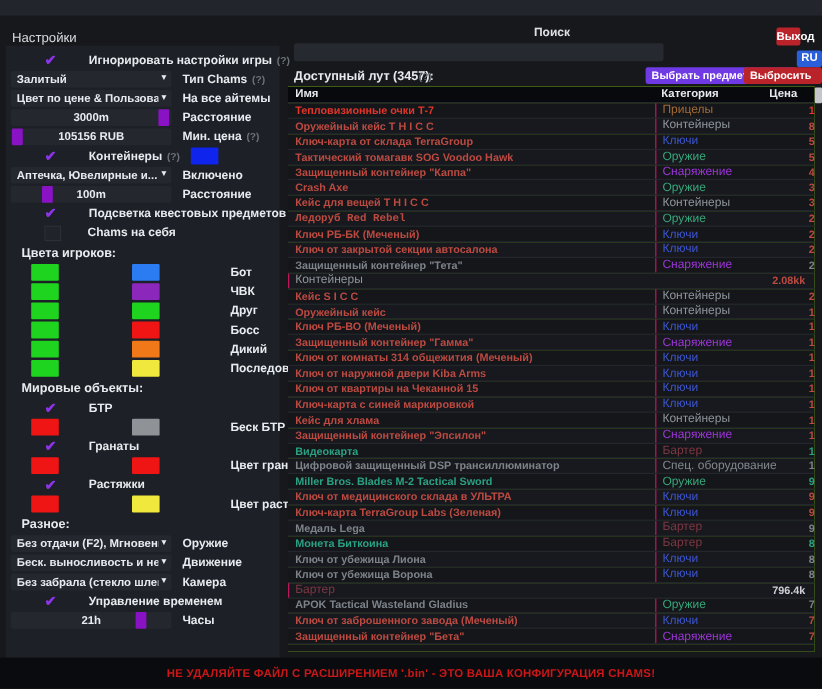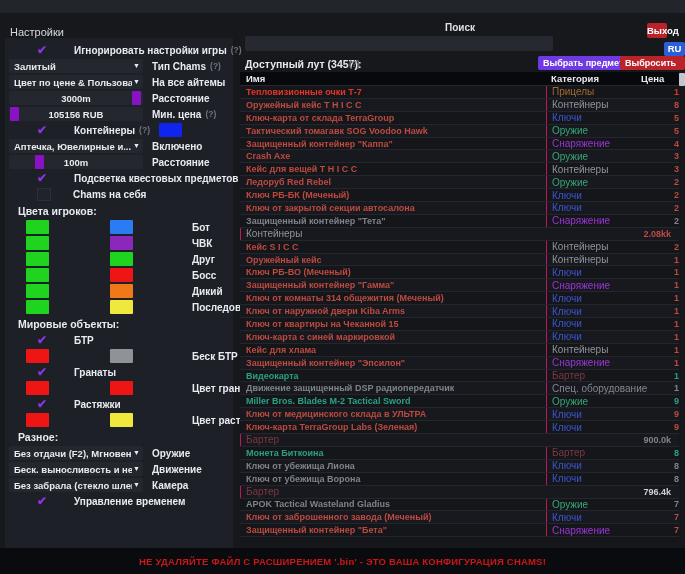--- a/index.html
+++ b/index.html
@@ -247,20 +247,27 @@
       <span class="tri">▼</span>
     </div>
     <span class="slabel">Камера</span>
   </div>
 
   <div class="srow cbrow">
     <span class="check">✔</span>
     <span class="cblabel">Управление временем</span>
   </div>
 
+  <div class="srow">
+    <div class="ctl sld">
+      <span class="sld-val">21h</span>
+      <span class="handle" style="left:104px"></span>
+    </div>
+    <span class="slabel">Часы</span>
+  </div>
 
 </div>
 
 <div class="search-label">Поиск</div>
 <input class="search-input" value="" style="">
 <div class="exit-btn">Выход</div>
 <div class="lang-btn">RU</div>
 
 <div class="loot-title">Доступный лут (3457):</div>
 <div class="loot-help">(?)</div>
@@ -310,21 +317,21 @@
     <span class="lprice" style="color: rgb(189, 74, 65);">3.40kk</span>
   </div>
 
   <div class="lrow even">
     <span class="lname" style="color: rgb(189, 74, 65);">Кейс для вещей T H I C C</span>
     <span class="lcat" style="color: rgb(143, 149, 156);">Контейнеры</span>
     <span class="lprice" style="color: rgb(189, 74, 65);">3.10kk</span>
   </div>
 
   <div class="lrow odd">
-    <span class="lname" style="color: rgb(189, 74, 65);">Ледоруб Red Rebel</span>
+    <span class="lname" style="color: rgb(189, 74, 65); font-family: Liberation Mono, monospace;">Ледоруб Red Rebel</span>
     <span class="lcat" style="color: rgb(54, 166, 120);">Оружие</span>
     <span class="lprice" style="color: rgb(189, 74, 65);">2.75kk</span>
   </div>
 
   <div class="lrow even">
     <span class="lname" style="color: rgb(189, 74, 65);">Ключ РБ-БК (Меченый)</span>
     <span class="lcat" style="color: rgb(60, 85, 207);">Ключи</span>
     <span class="lprice" style="color: rgb(189, 74, 65);">2.58kk</span>
   </div>
 
@@ -405,21 +412,21 @@
     <span class="lprice" style="color: rgb(189, 74, 65);">1.10kk</span>
   </div>
 
   <div class="lrow even">
     <span class="lname" style="color: rgb(42, 161, 131);">Видеокарта</span>
     <span class="lcat" style="color: rgb(126, 55, 66);">Бартер</span>
     <span class="lprice" style="color: rgb(42, 161, 131);">1.06kk</span>
   </div>
 
   <div class="lrow odd">
-    <span class="lname" style="color: rgb(126, 131, 138);">Движение защищенный DSP радиопередатчик</span>
+    <span class="lname" style="color: rgb(126, 131, 138);">Цифровой защищенный DSP трансиллюминатор</span>
     <span class="lcat" style="color: rgb(130, 135, 142);">Спец. оборудование</span>
     <span class="lprice" style="color: rgb(126, 131, 138);">1.00kk</span>
   </div>
 
   <div class="lrow even">
     <span class="lname" style="color: rgb(42, 161, 131);">Miller Bros. Blades M-2 Tactical Sword</span>
     <span class="lcat" style="color: rgb(54, 166, 120);">Оружие</span>
     <span class="lprice" style="color: rgb(42, 161, 131);">967.2k</span>
   </div>
 
@@ -429,20 +436,21 @@
     <span class="lprice" style="color: rgb(189, 74, 65);">914.3k</span>
   </div>
 
   <div class="lrow even">
     <span class="lname" style="color: rgb(189, 74, 65);">Ключ-карта TerraGroup Labs (Зеленая)</span>
     <span class="lcat" style="color: rgb(60, 85, 207);">Ключи</span>
     <span class="lprice" style="color: rgb(189, 74, 65);">913.8k</span>
   </div>
 
   <div class="lrow odd">
+    <span class="lname" style="color: rgb(126, 131, 138);">Медаль Lega</span>
     <span class="lcat" style="color: rgb(126, 55, 66);">Бартер</span>
     <span class="lprice" style="color: rgb(126, 131, 138);">900.0k</span>
   </div>
 
   <div class="lrow even">
     <span class="lname" style="color: rgb(42, 161, 131);">Монета Биткоина</span>
     <span class="lcat" style="color: rgb(126, 55, 66);">Бартер</span>
     <span class="lprice" style="color: rgb(42, 161, 131);">869.6k</span>
   </div>
 

